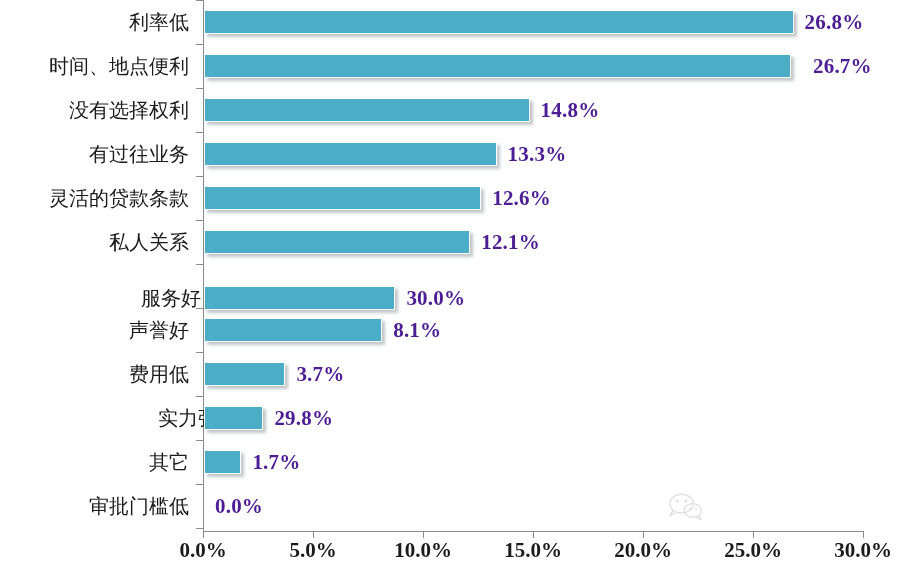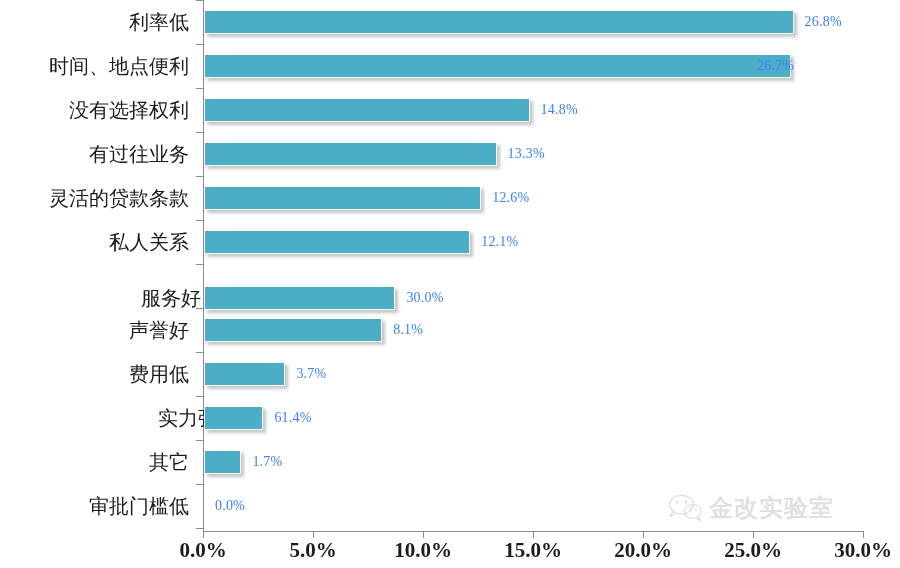--- a/index.html
+++ b/index.html
@@ -102,23 +102,23 @@
     box-shadow: 3px 3px 3px rgba(120,130,135,0.45);
   }
 
   .bar-value {
     position: absolute;
     top: 10px;
     height: 24px;
     display: flex;
     align-items: center;
     font-family: "Liberation Serif", "DejaVu Serif", serif;
-    font-size: 14px;
-    font-weight: 400;
-    color: #3b82f6;
+    font-size: 21px;
+    font-weight: 700;
+    color: #4c1d95;
     white-space: nowrap;
     letter-spacing: 0.2px;
   }
 
   
   .x-label {
     position: absolute;
     top: 538px;
     width: 120px;
     margin-left: -60px;
@@ -196,21 +196,21 @@
           <div class="bar-wrap" style="width: 589.6px;">
             <div class="bar" style="background: rgb(76, 173, 199);"></div>
           </div>
           <div class="bar-value" style="left: 804.6px;">26.8%</div>
         </div>
         <div class="row" style="top: 44px;">
           <div class="cat-label">时间、地点便利</div>
           <div class="bar-wrap" style="width: 587.4px;">
             <div class="bar" style="background: rgb(76, 173, 199);"></div>
           </div>
-          <div class="bar-value" style="left: 757px; text-align: center;">26.7%</div>
+          <div class="bar-value" style="left: 813px; text-align: center;">26.7%</div>
         </div>
         <div class="row" style="top: 88px;">
           <div class="cat-label">没有选择权利</div>
           <div class="bar-wrap" style="width: 325.6px;">
             <div class="bar" style="background: rgb(76, 173, 199);"></div>
           </div>
           <div class="bar-value" style="left: 540.6px;">14.8%</div>
         </div>
         <div class="row" style="top: 132px;">
           <div class="cat-label">有过往业务</div>
@@ -252,21 +252,21 @@
           <div class="bar-wrap" style="width: 81.4px;">
             <div class="bar" style="background: rgb(76, 173, 199);"></div>
           </div>
           <div class="bar-value" style="left: 296.4px;">3.7%</div>
         </div>
         <div class="row" style="top: 396px; padding-left: 29px;">
           <div class="cat-label">实力强</div>
           <div class="bar-wrap" style="width: 59.4px;">
             <div class="bar" style="background: rgb(76, 173, 199);"></div>
           </div>
-          <div class="bar-value" style="left: 274.4px;">61.4%</div>
+          <div class="bar-value" style="left: 274.4px;">29.8%</div>
         </div>
         <div class="row" style="top: 440px;">
           <div class="cat-label">其它</div>
           <div class="bar-wrap" style="width: 37.4px;">
             <div class="bar" style="background: rgb(76, 173, 199);"></div>
           </div>
           <div class="bar-value" style="left: 252.4px;">1.7%</div>
         </div>
         <div class="row" style="top: 484px;">
           <div class="cat-label">审批门槛低</div>
@@ -291,16 +291,15 @@
     <svg class="wm-icon" viewBox="0 0 40 34">
       <ellipse cx="16" cy="13" rx="14" ry="11" fill="none" stroke="#9a9a9a" stroke-width="1.6"></ellipse>
       <path d="M6 21 L2 27 L9 24" fill="none" stroke="#9a9a9a" stroke-width="1.6" stroke-linejoin="round"></path>
       <circle cx="11" cy="10" r="1.8" fill="#9a9a9a"></circle>
       <circle cx="21" cy="10" r="1.8" fill="#9a9a9a"></circle>
       <ellipse cx="29" cy="21" rx="10" ry="8" fill="none" stroke="#9a9a9a" stroke-width="1.6"></ellipse>
       <path d="M36 27 L39 32 L33 29" fill="none" stroke="#9a9a9a" stroke-width="1.6" stroke-linejoin="round"></path>
       <circle cx="26" cy="19" r="1.3" fill="#9a9a9a"></circle>
       <circle cx="33" cy="19" r="1.3" fill="#9a9a9a"></circle>
     </svg>
-    <span class="wm-text">金改实验室</span>
   </div>
 
 </div>
 
 </body></html>

